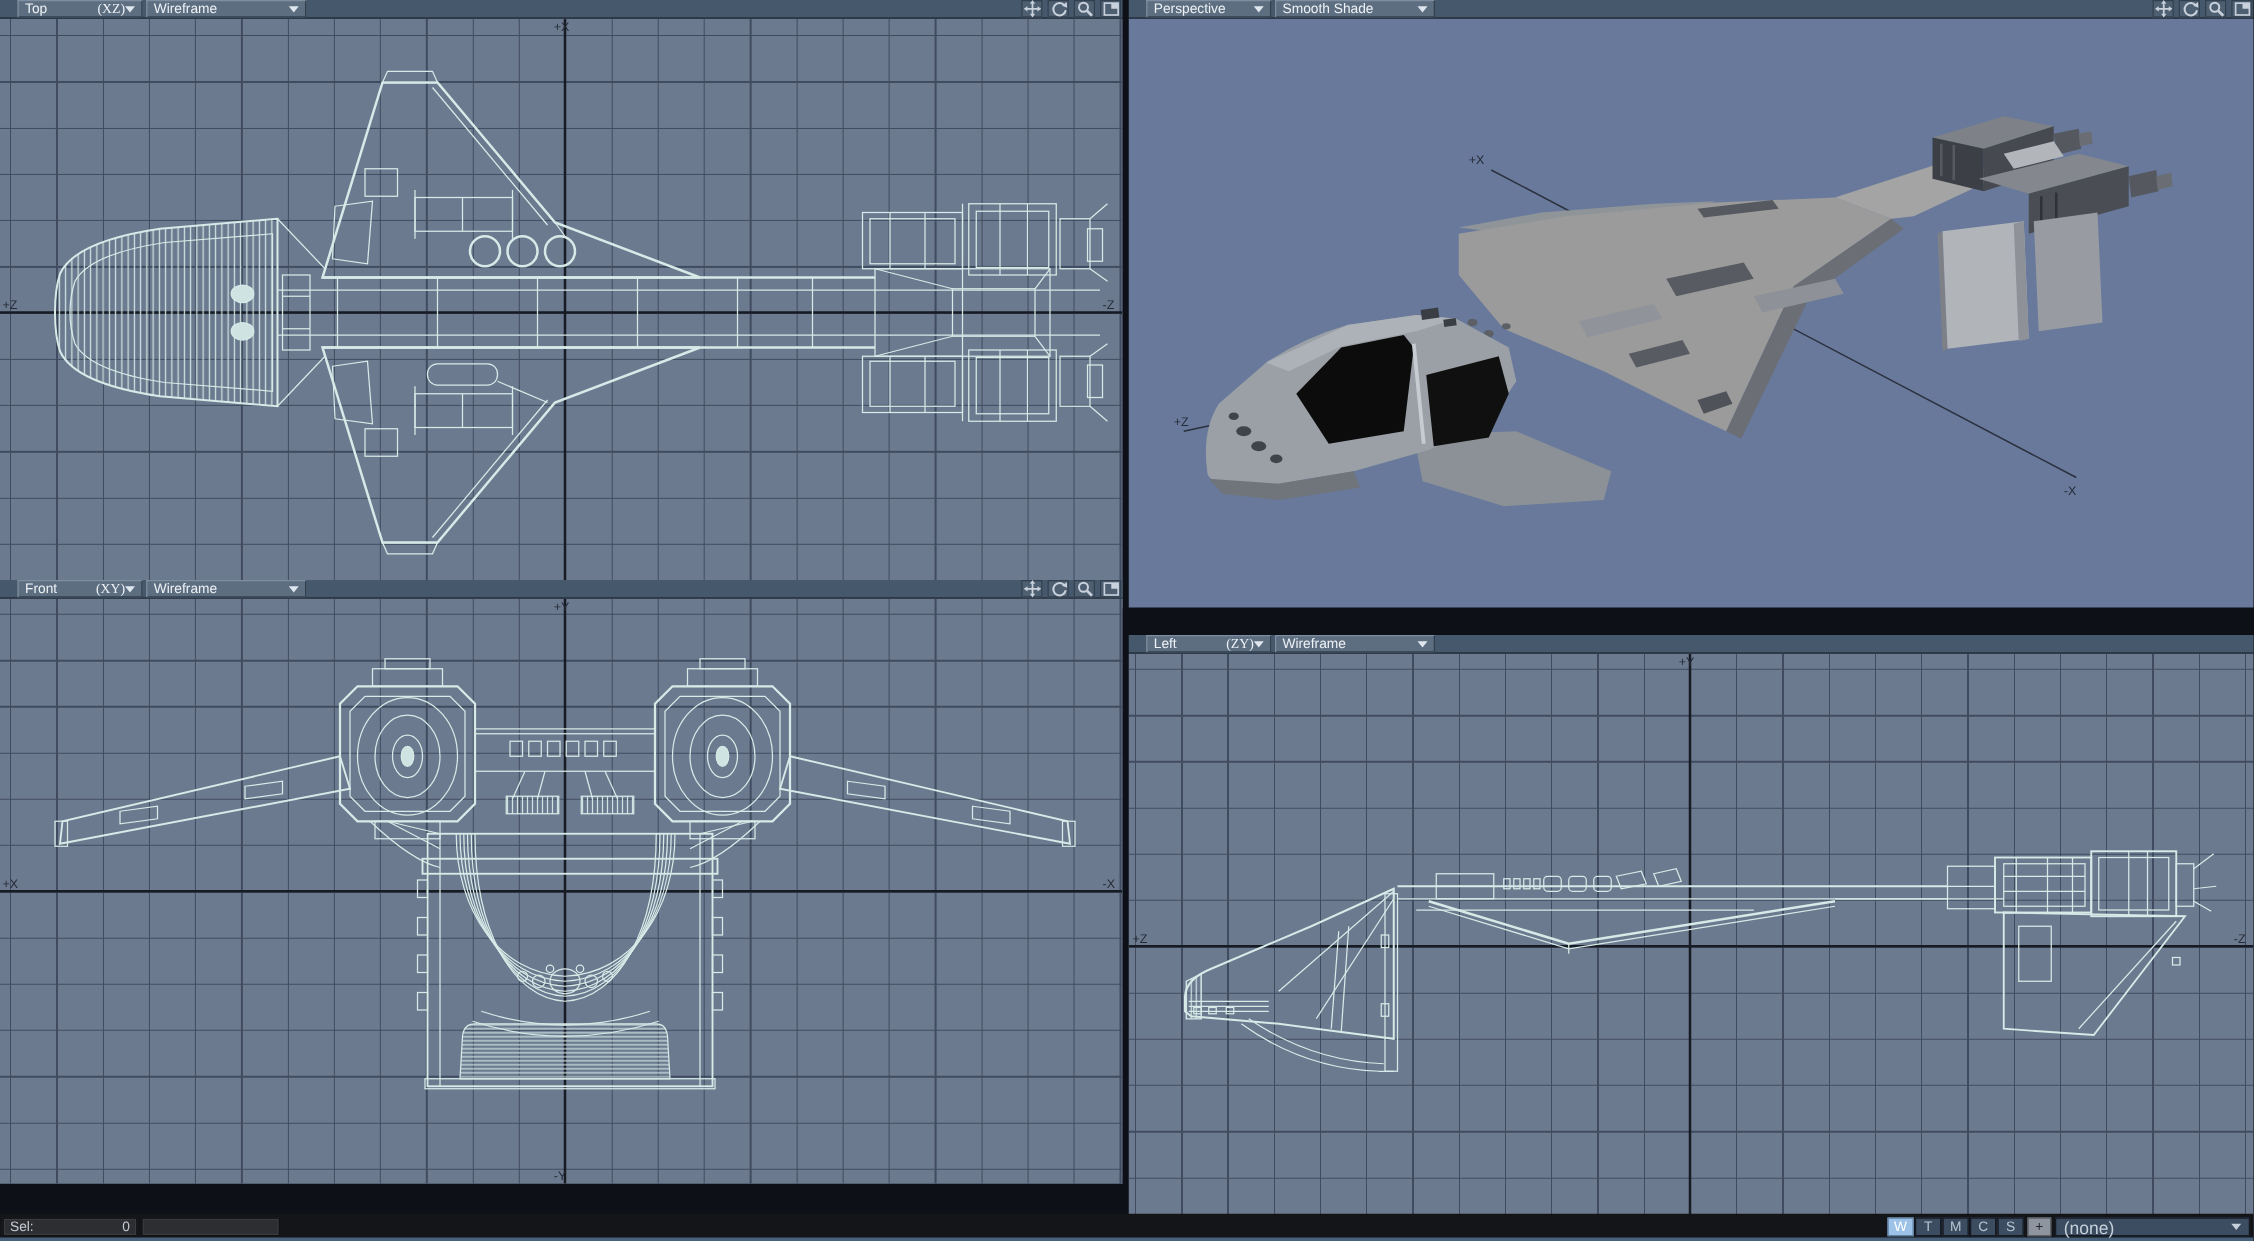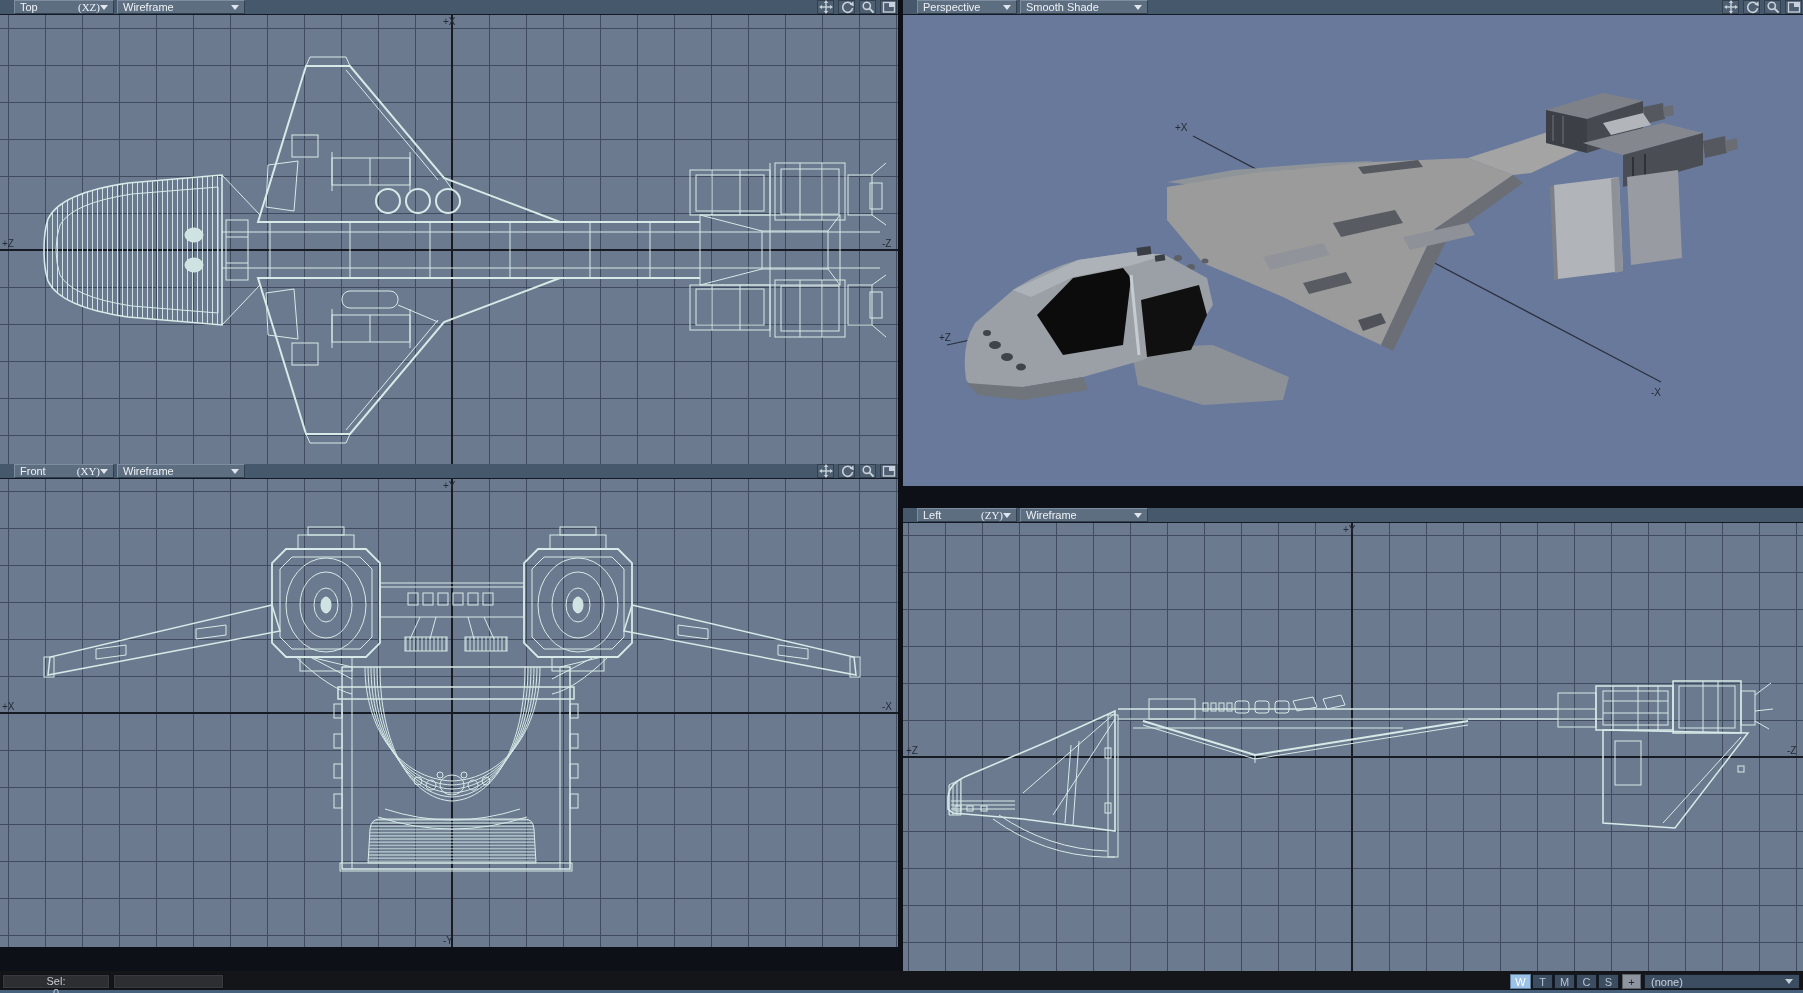--- a/index.html
+++ b/index.html
@@ -22,21 +22,21 @@
       repeating-linear-gradient(to right,#414b5f 0 1px,transparent 1px 37px),
       repeating-linear-gradient(to bottom,#414b5f 0 1px,transparent 1px 37px);}
   .persp{background:#68799b;}
   svg.art{position:absolute;inset:0;display:block;}
   
   .sbar{position:absolute;left:0;top:971px;width:1803px;height:22px;background:#141518;border-bottom:3px solid #47617c;}
   .sbox{position:absolute;top:3px;height:15px;background:#2d2e32;border:1px solid #101113;box-shadow:inset 0 0 0 1px #3a3b40;color:#c6cbd3;font-size:11px;display:flex;align-items:center;padding:0 5px;}
   .mapbtn{position:absolute;top:3px;height:15px;width:21px;font-size:11px;display:flex;align-items:center;justify-content:center;background:#3c4d61;color:#b7c3d1;border:1px solid #141b24;padding:0;}
   .mapbtn.on{background:#9cc2e8;color:#ffffff;border-color:#5e7f9e;}
   .plusbtn{position:absolute;top:3px;height:15px;width:19px;font-size:11px;display:flex;align-items:center;justify-content:center;background:#8e959e;color:#23282e;border:1px solid #5a6168;padding:0;}
-  .vmapdd{position:absolute;top:3px;height:15px;background:#3c4d61;border:1px solid #141b24;color:#c6d0da;font-size:11px;display:flex;align-items:center;justify-content:space-between;padding:0 6px;}
+  .vmapdd{position:absolute;top:3px;height:15px;background:#3c4d61;border:1px solid #141b24;color:#c6d0da;font-size:14px;display:flex;align-items:center;justify-content:space-between;padding:0 6px;}
   .axis-label{font-size:10px;fill:#252b37;font-family:"Liberation Sans",sans-serif;}
 </style>
 </head>
 <body>
 
 <svg width="0" height="0" style="position:absolute">
   <defs>
     <g id="i-pan" stroke="#c9d2dc" fill="#c9d2dc">
       <line x1="7" y1="2.5" x2="7" y2="11.5" stroke-width="1.4"></line>
       <line x1="2.5" y1="7" x2="11.5" y2="7" stroke-width="1.4"></line>
@@ -553,21 +553,21 @@
           <polygon points="700,207 845,210 772,305 700,300" stroke-width="1.5"></polygon>
           <rect x="712" y="218" width="26" height="44"></rect>
           <line x1="760" y1="300" x2="838" y2="214"></line>
           <rect x="835" y="243" width="6" height="6"></rect>
         </g>
       </svg>
     </div>
   </div>
 
   <div class="sbar">
-    <div class="sbox" style="left:2px;width:108px;justify-content:space-between;flex-direction:column;">
+    <div class="sbox" style="left:2px;width:108px;justify-content:space-between;">
       <span>Sel:</span>
       <span>0</span>
     </div>
     <div class="sbox" style="left:113px;width:111px;"></div>
     <button class="mapbtn on" style="left:1510px;">W</button>
     <button class="mapbtn" style="left:1532px;">T</button>
     <button class="mapbtn" style="left:1554px;">M</button>
     <button class="mapbtn" style="left:1576px;">C</button>
     <button class="mapbtn" style="left:1598px;">S</button>
     <button class="plusbtn" style="left:1622px;">+</button>

